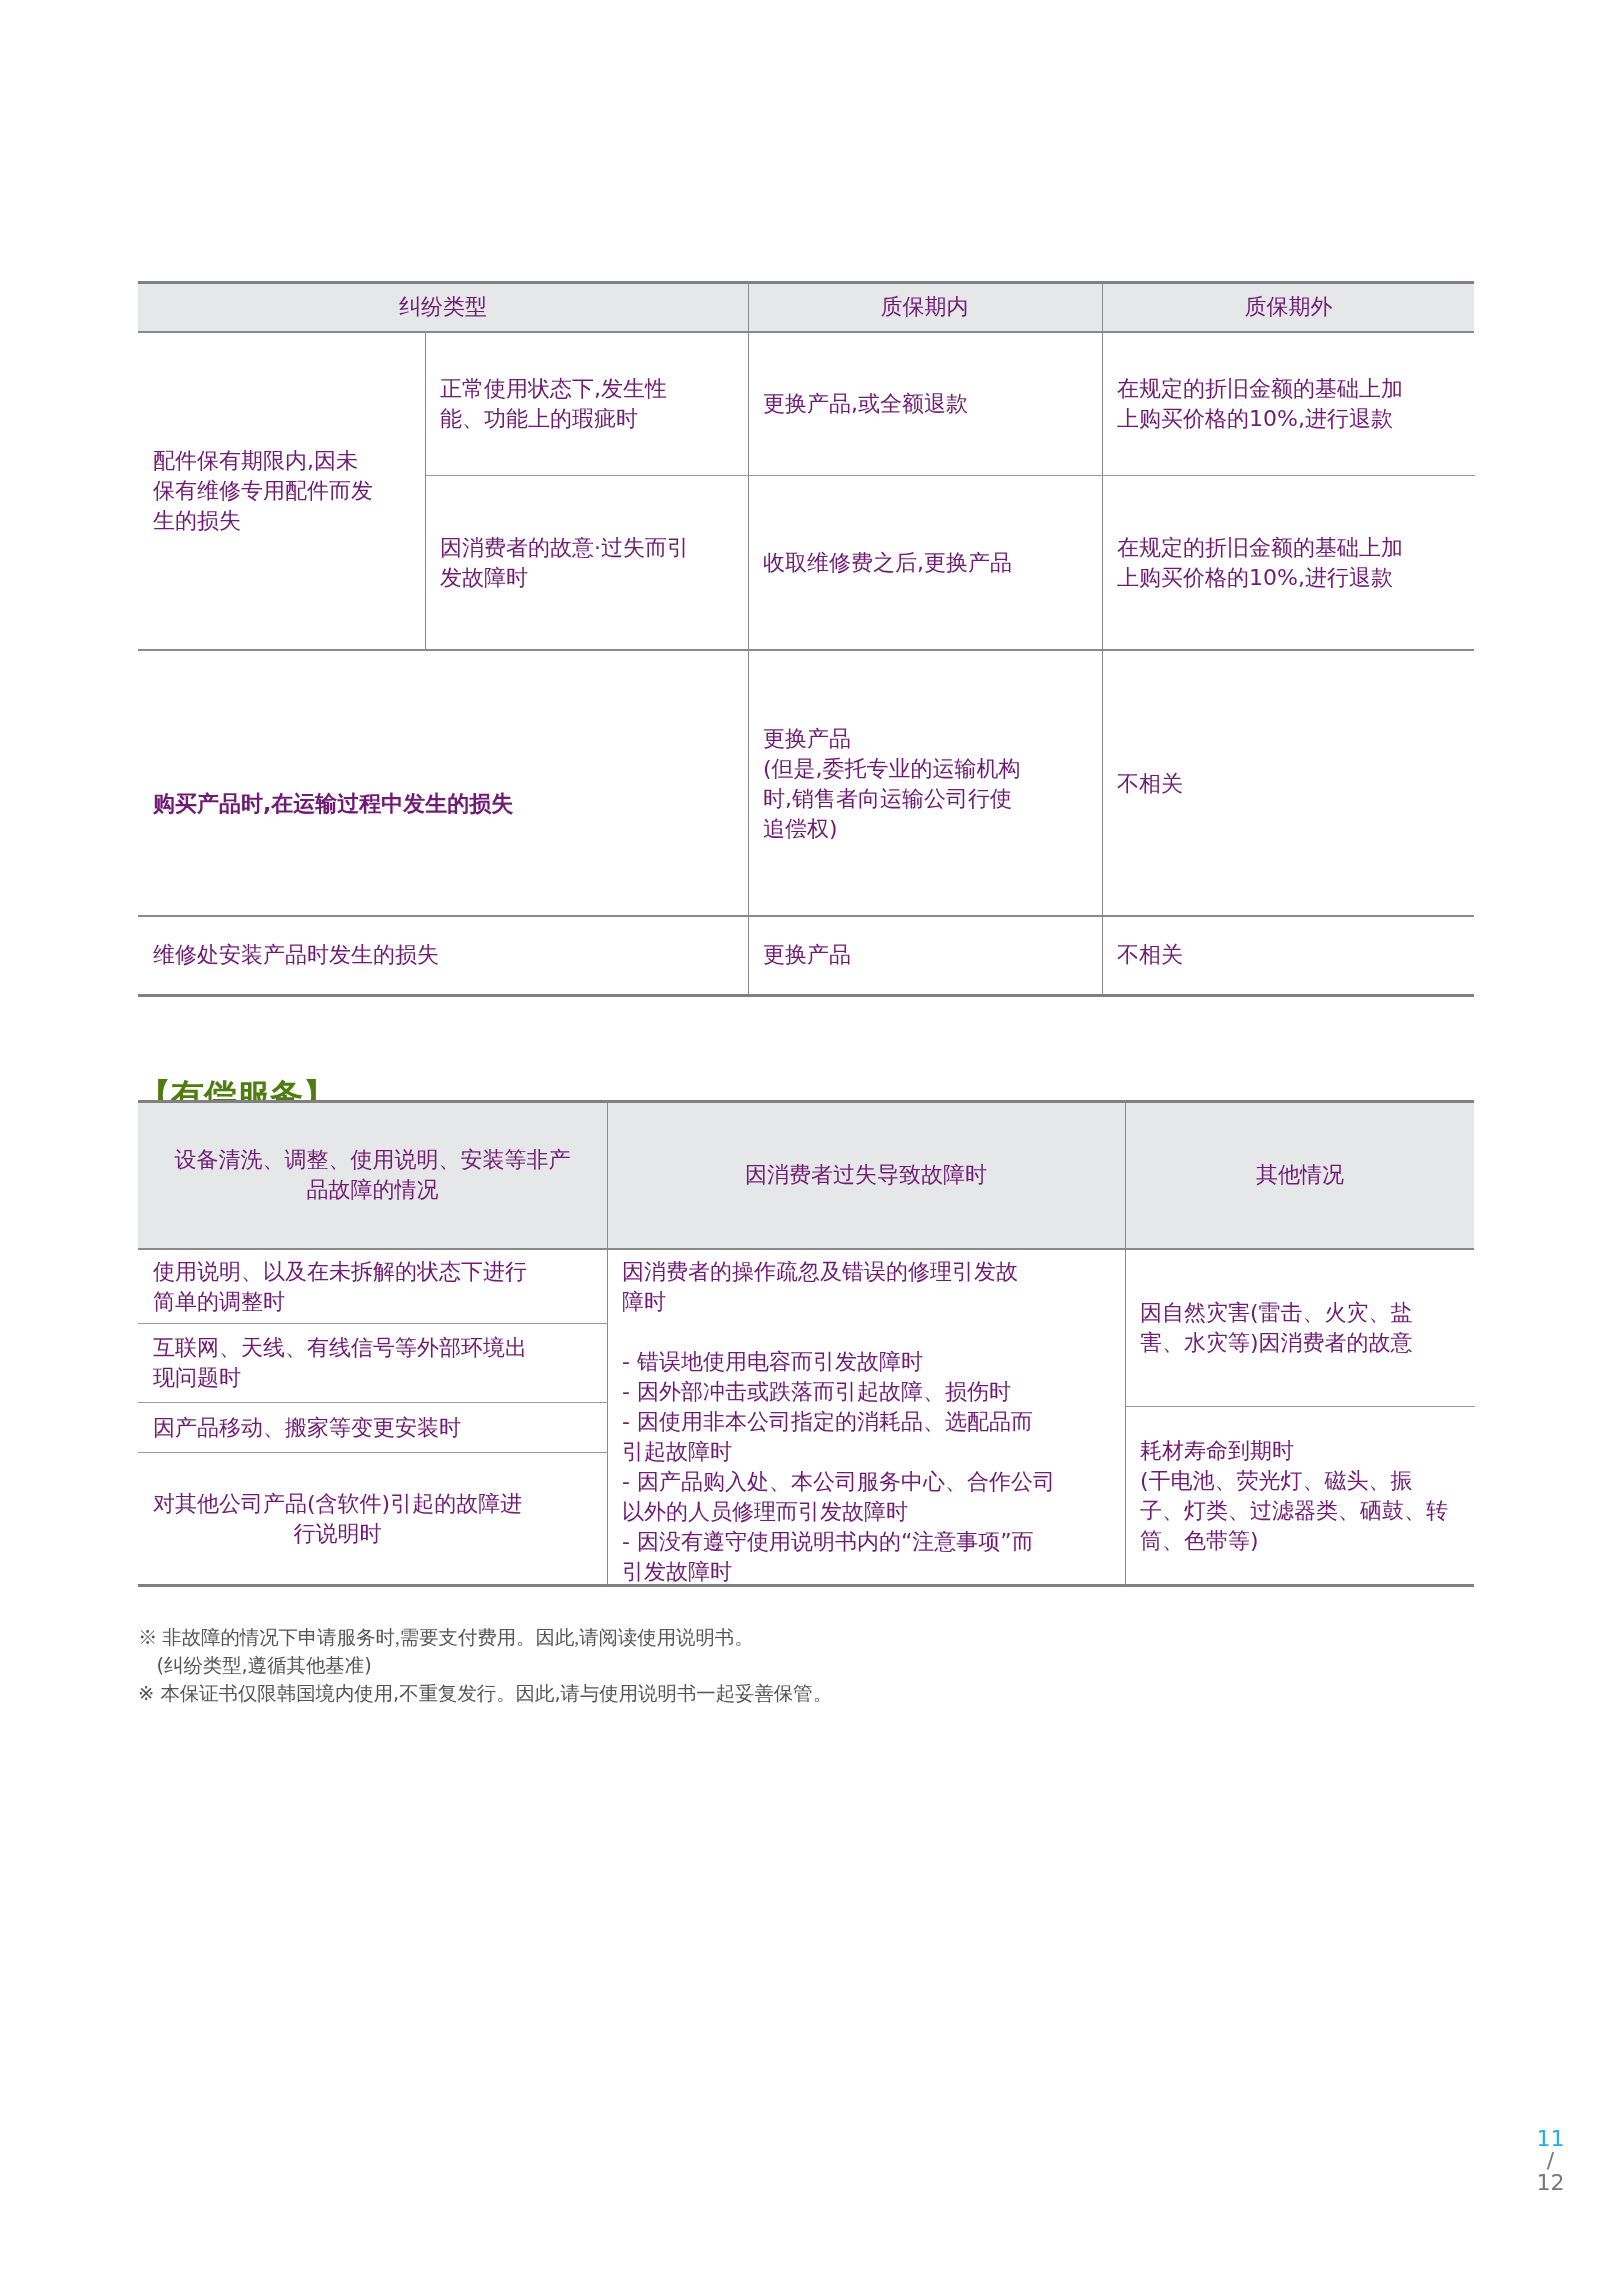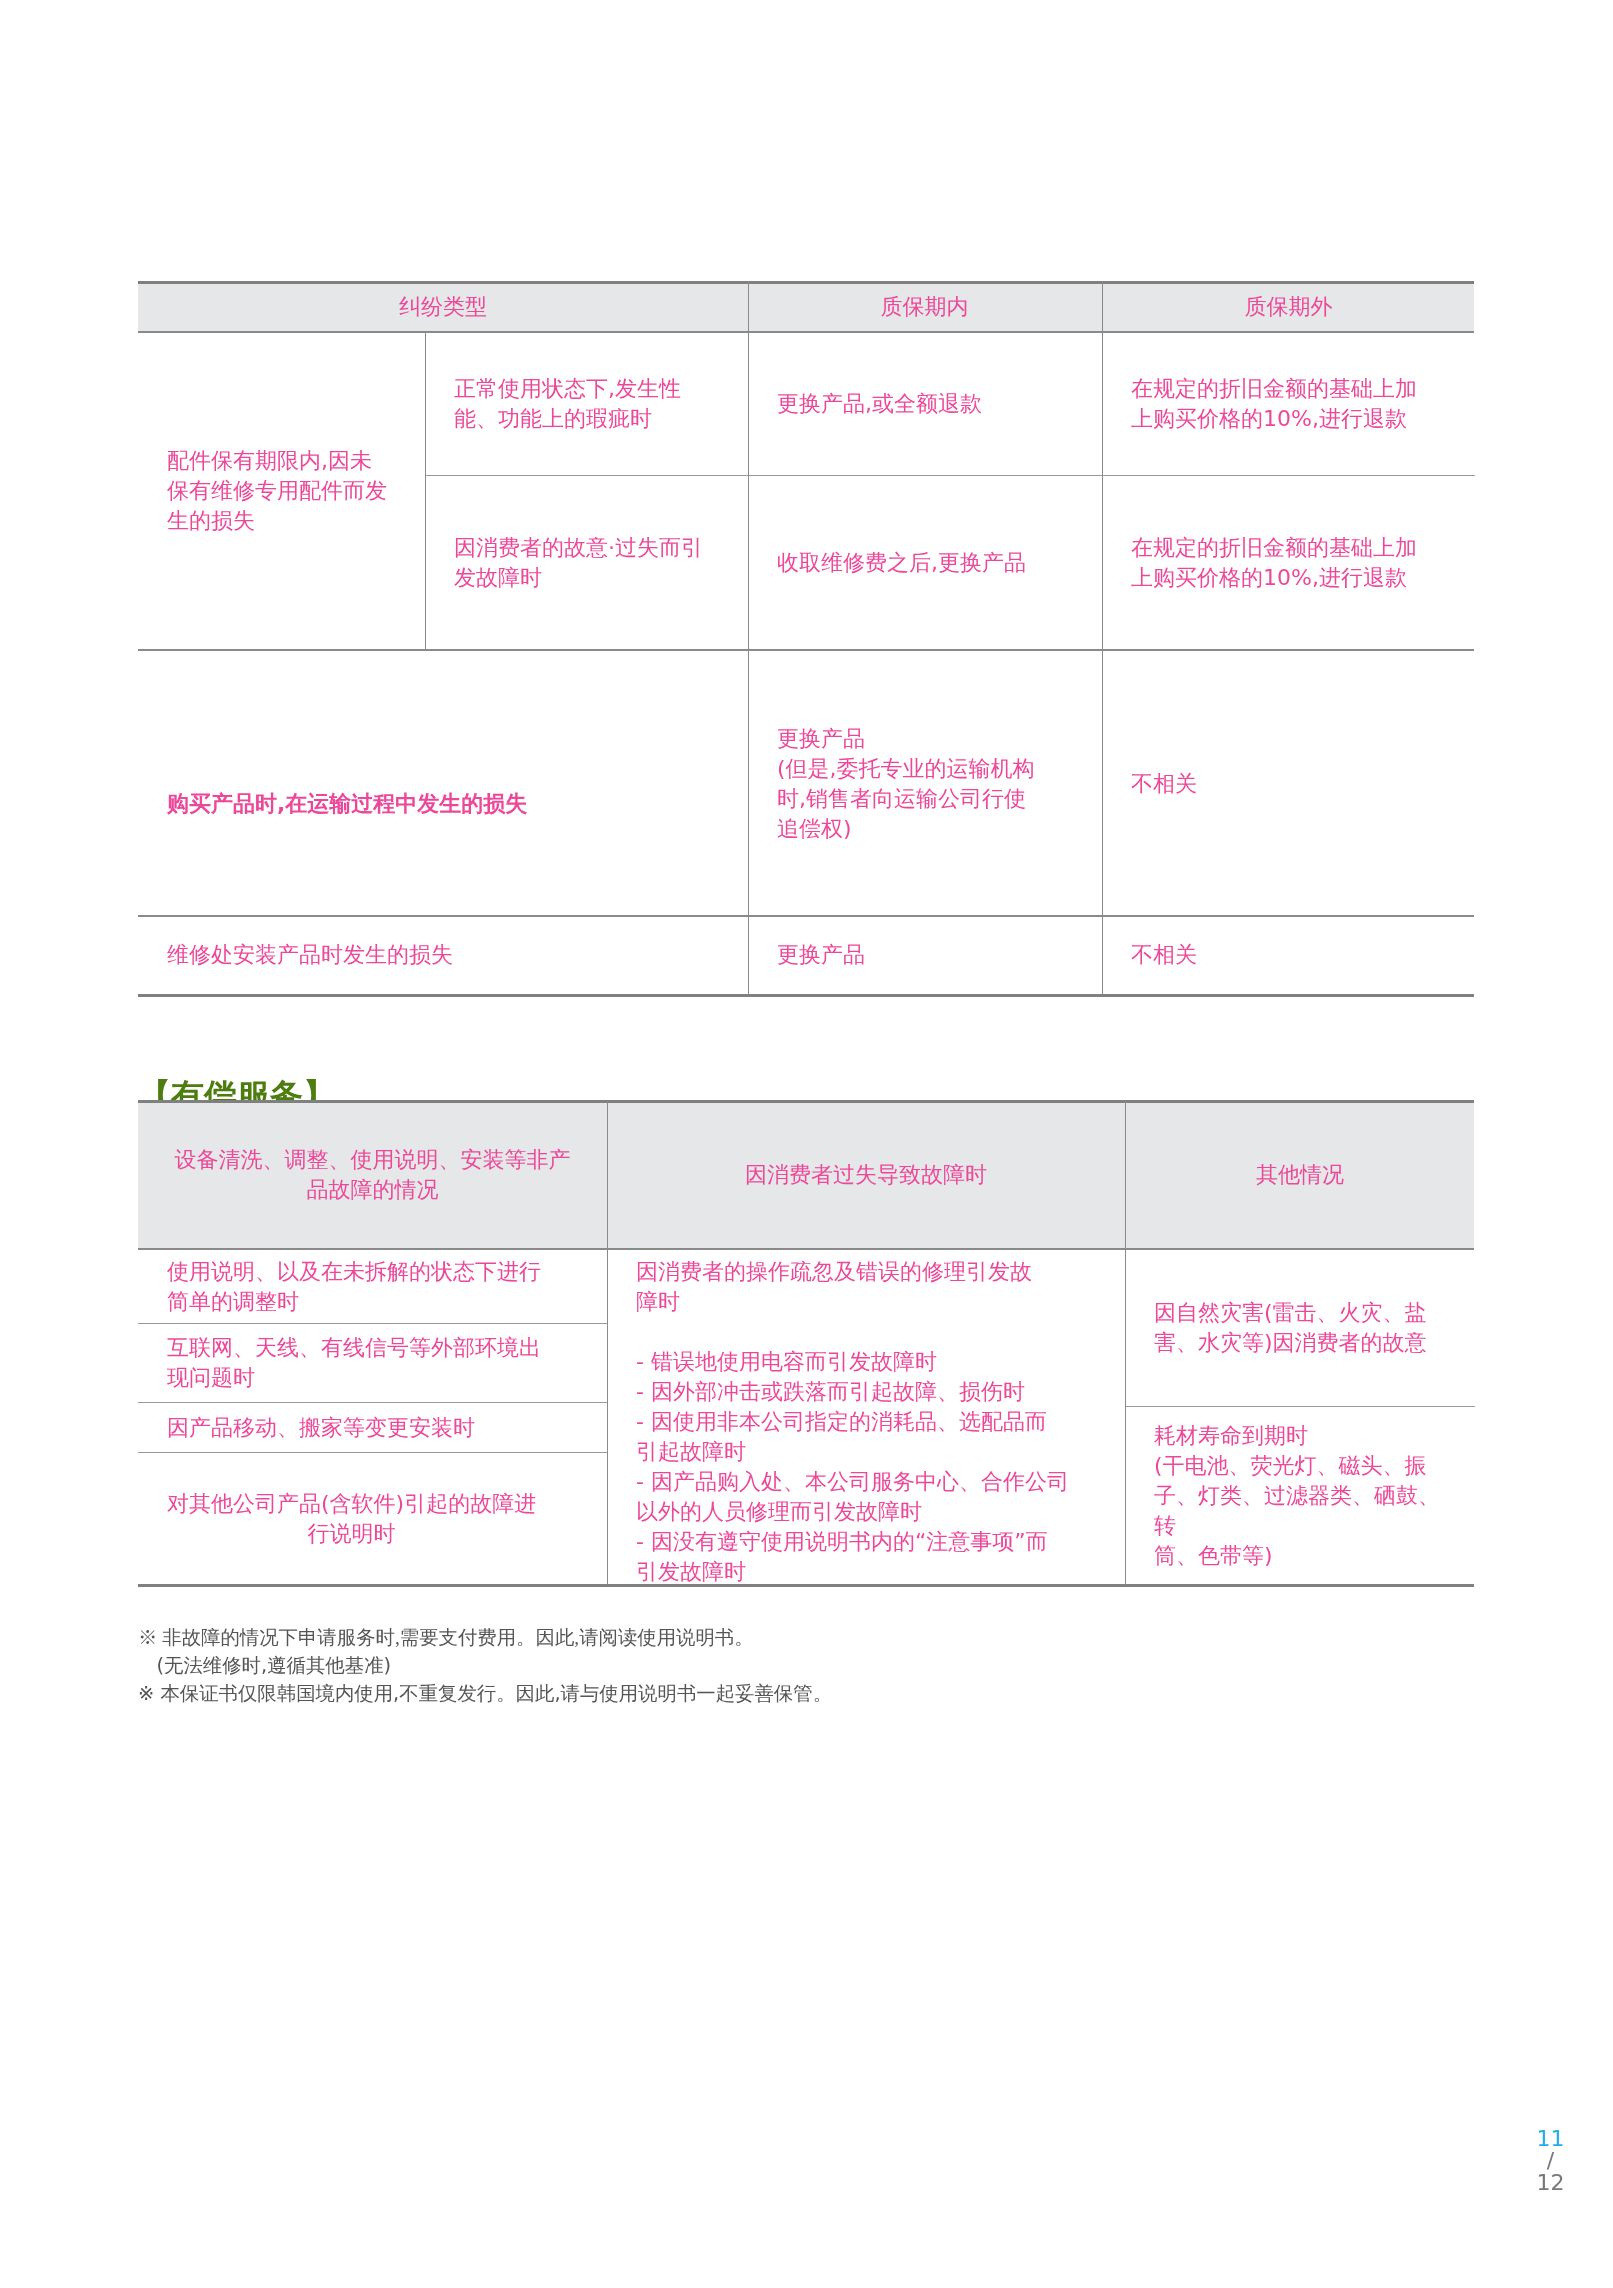--- a/index.html
+++ b/index.html
@@ -1,19 +1,19 @@
 <!DOCTYPE html>
 <html style="font-size:14.8px"><head>
 <meta charset="utf-8">
 <style>
   html, body { margin:0; padding:0; background:#ffffff; }
   body { width:1613px; height:2289px; position:relative; font-family:"DejaVu Sans","Liberation Sans",sans-serif; color:#555555; }
   .abs { position:absolute; box-sizing:border-box; }
   .hdr { background:#e6e7e8; }
-  .cell { position:absolute; box-sizing:border-box; display:flex; align-items:center; padding:0 29px; font-size:22px; line-height:30px; white-space:pre-line; color:#ec4899; }
+  .cell { position:absolute; box-sizing:border-box; display:flex; align-items:center; padding:0 15px; font-size:22px; line-height:30px; white-space:pre-line; color:#701a75; }
   .center { justify-content:center; text-align:center; }
   .hline { position:absolute; height:1.8px; background:#8a8a8a; }
   .hline.thick { height:2.8px; background:#808080; }
   .hline.thin { height:0.9px; background:#9a9a9a; }
   .vline { position:absolute; width:0.9px; background:#8a8a8a; }
   .section-title { position:absolute; left:138px; top:1048px; font-size:33px; font-weight:bold; color:#4d7c0f;margin-top:26px; }
   .note { position:absolute; left:138px; font-size:19.4px; line-height:28px; color:#555; white-space:pre; }
   .pg { position:absolute; left:1523px; width:55px; text-align:center; font-size:22px; line-height:24px; }
 </style>
 </head>
@@ -104,19 +104,19 @@
 (干电池、荧光灯、磁头、振
 子、灯类、过滤器类、硒鼓、转
 筒、色带等)</div>
 
   <div class="hline thick" style="left:138px;top:1584px;width:1336px;"></div>
   <div class="vline" style="left:607px;top:1101px;height:1407px;height:484px;"></div>
   <div class="vline" style="left:1125px;top:1101px;height:484px;"></div>
 </div>
 
 <div class="note" style="top:1624px;font-family:Liberation Serif, serif;">※ 非故障的情况下申请服务时,需要支付费用。因此,请阅读使用说明书。</div>
-<div class="note" style="top:1652px;">   (无法维修时,遵循其他基准)</div>
+<div class="note" style="top:1652px;">   (纠纷类型,遵循其他基准)</div>
 <div class="note" style="top:1680px;">※ 本保证书仅限韩国境内使用,不重复发行。因此,请与使用说明书一起妥善保管。</div>
 
 <div class="pg" style="top:2127px;color:#1eaee8;">11</div>
 <div class="pg" style="top:2149px;color:#777;">/</div>
 <div class="pg" style="top:2171px;color:#777;">12</div>
 
 
 </body></html>

